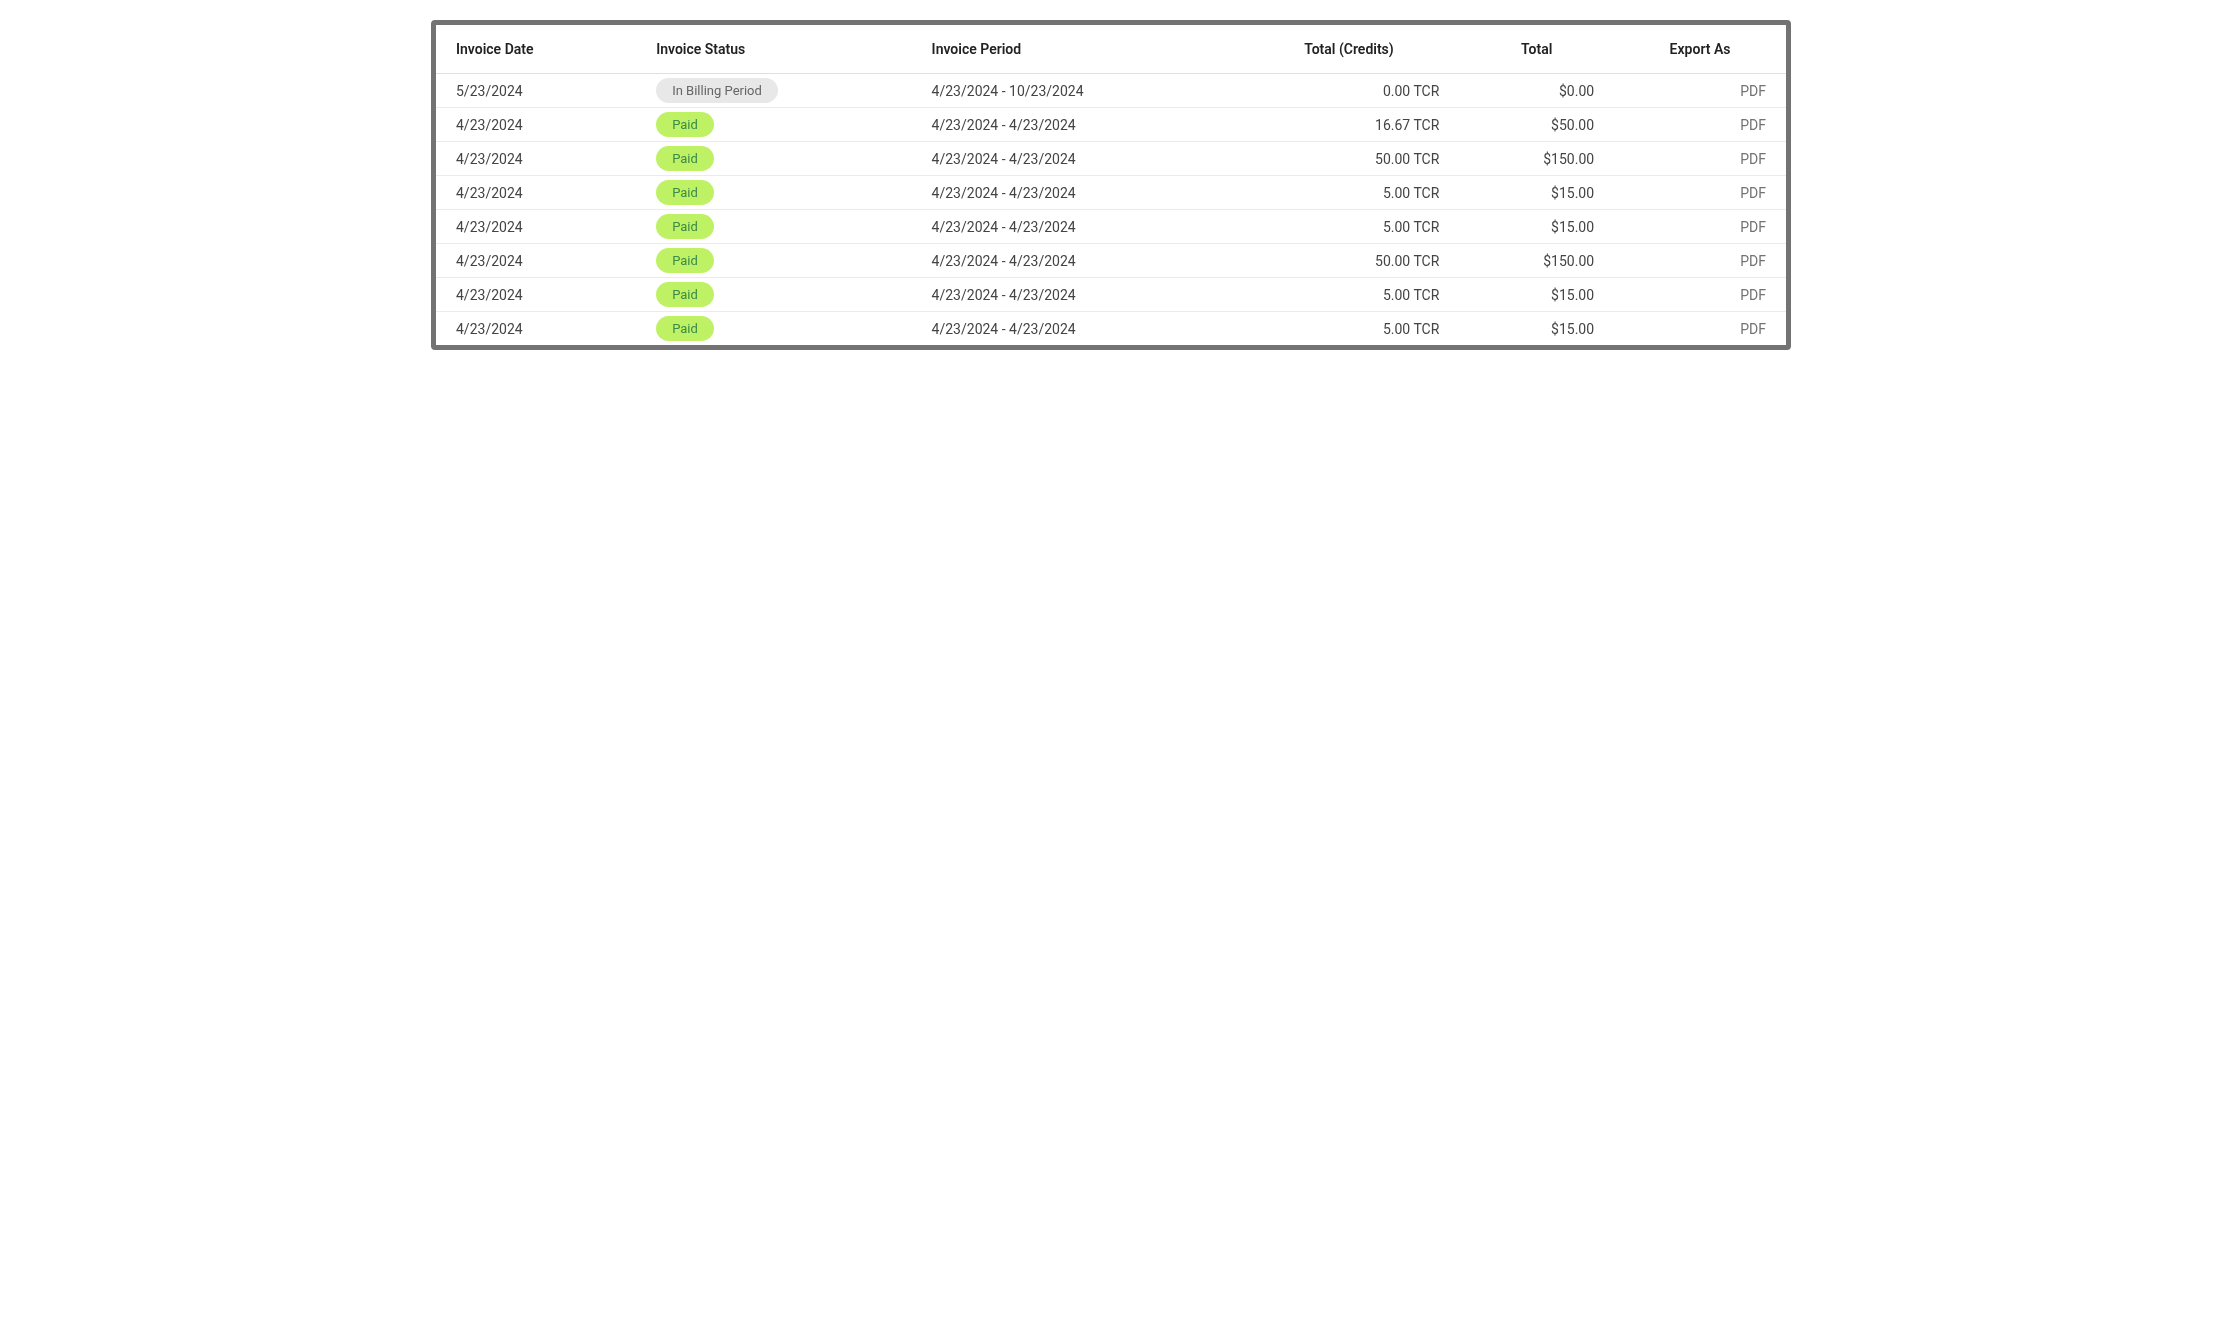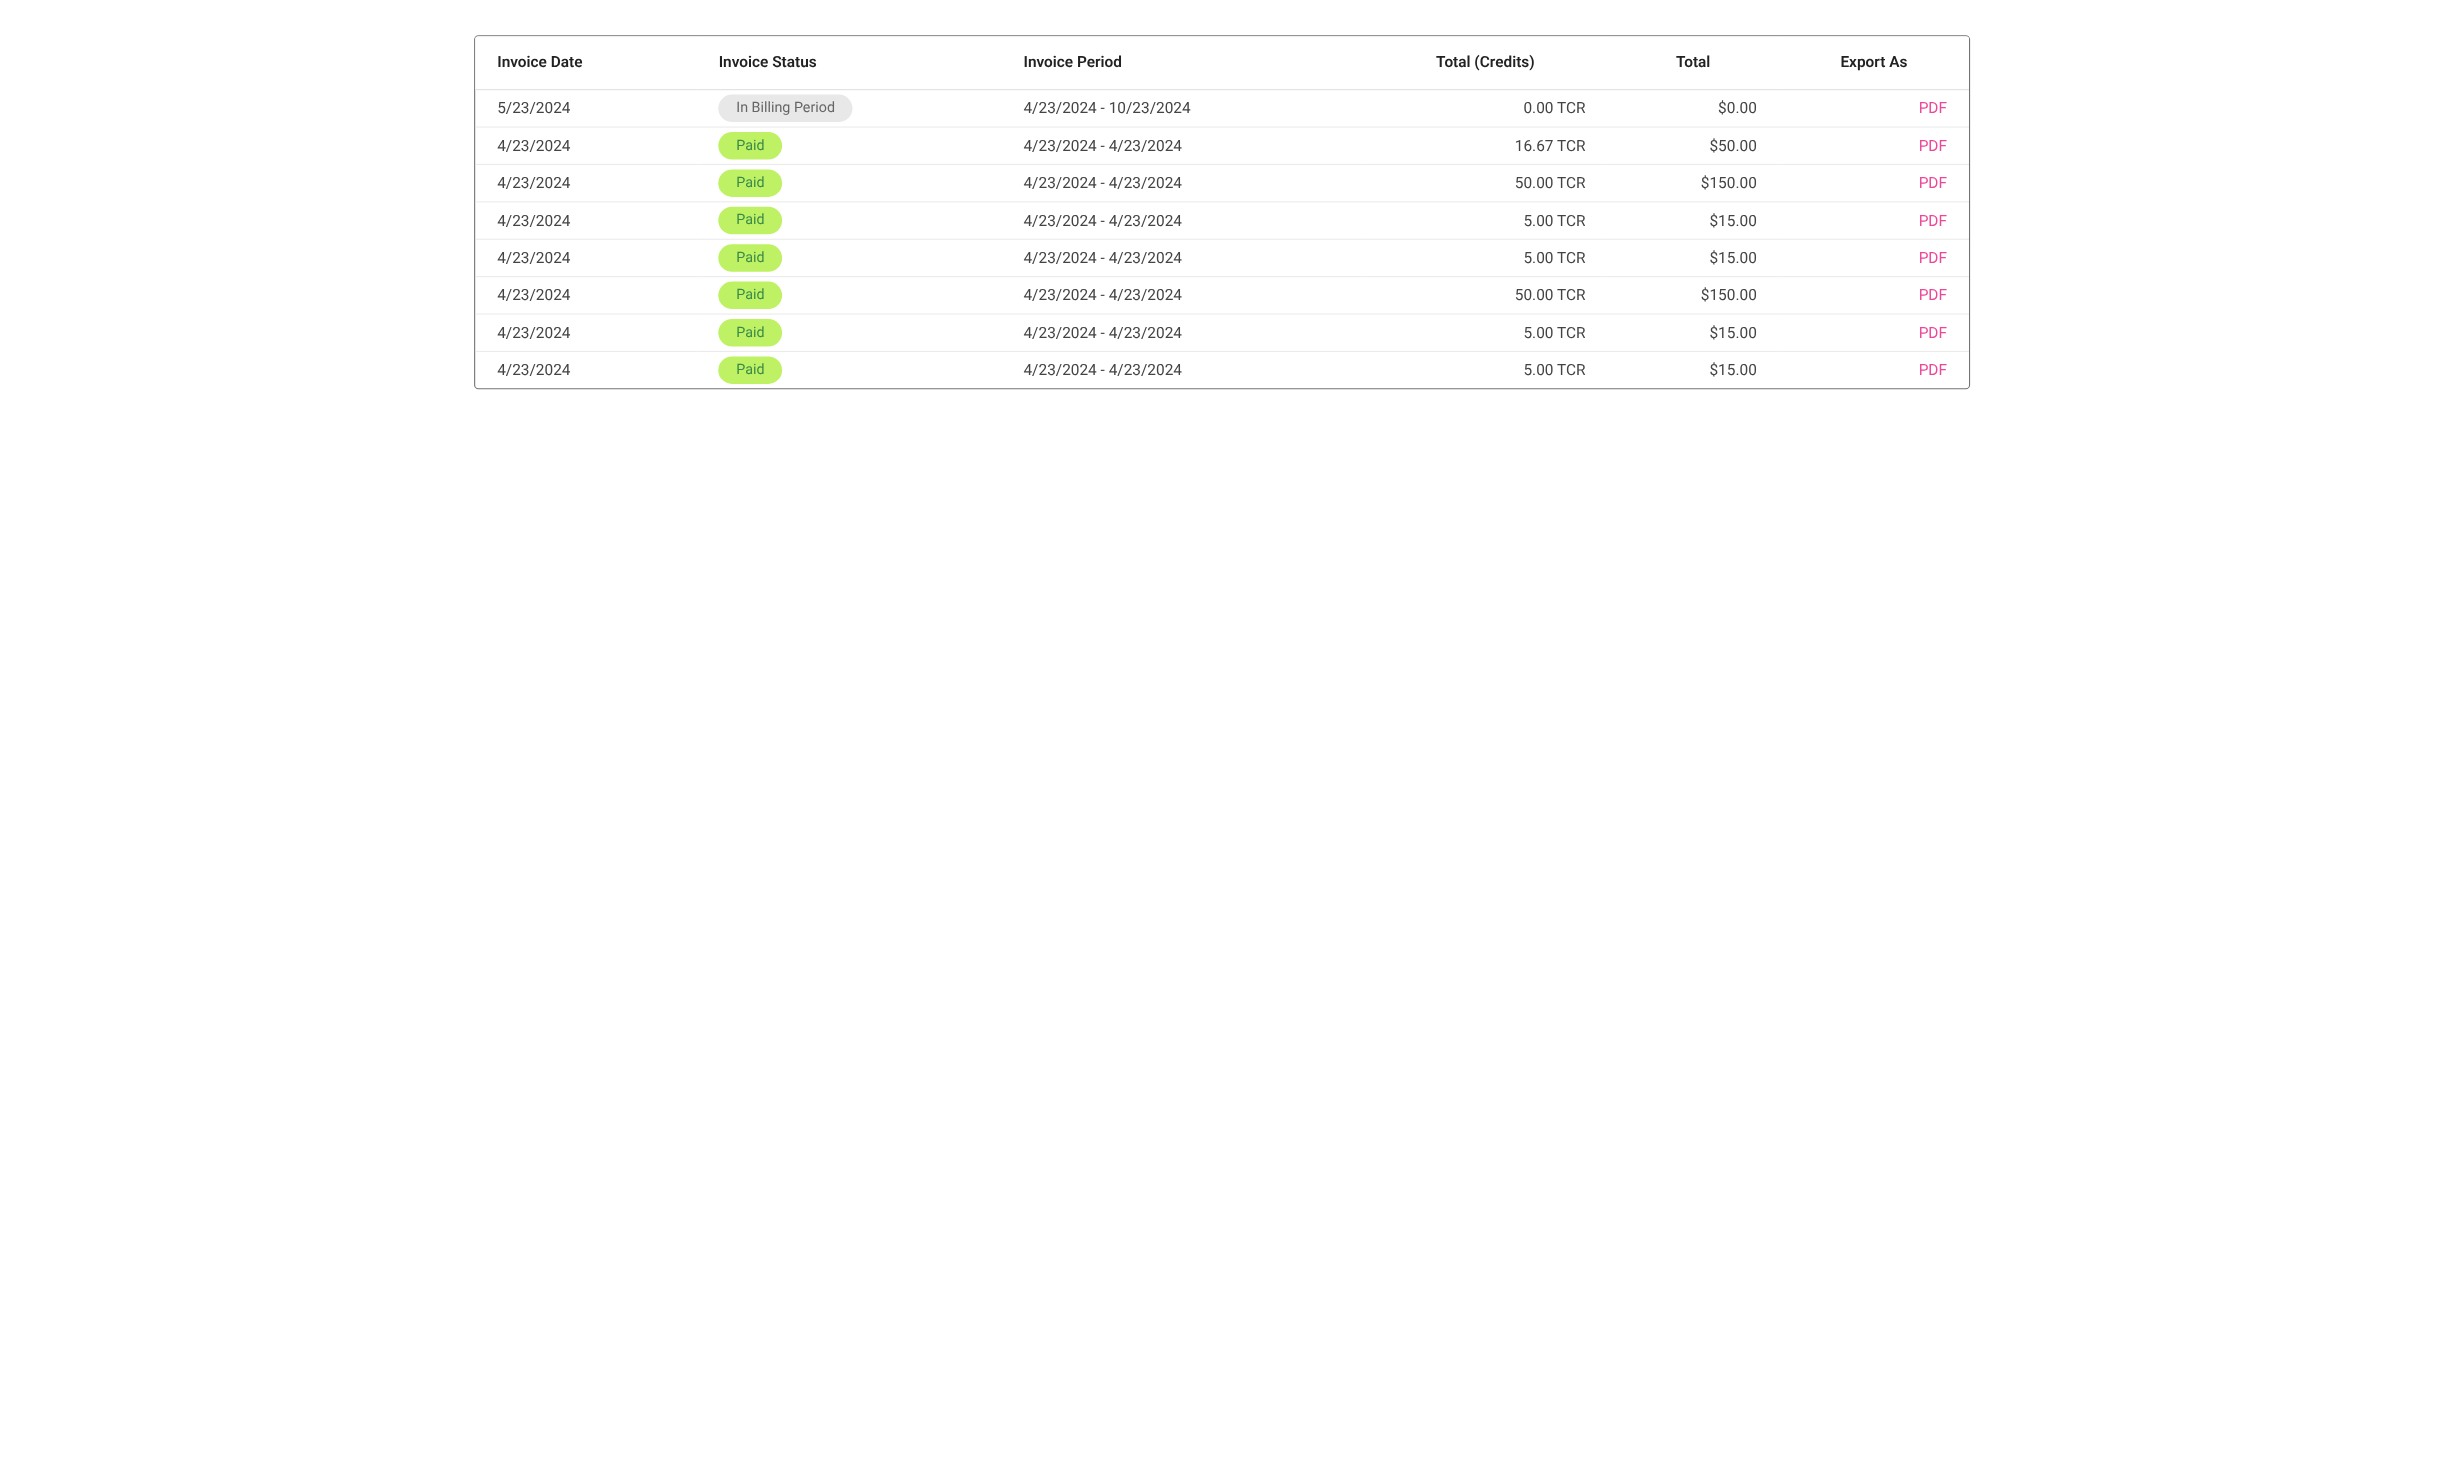--- a/index.html
+++ b/index.html
@@ -50,22 +50,22 @@
       bottom: -1px;
       left: 0;
       right: 0;
       height: 3px;
       background: #e8923a;
       border-radius: 2px 2px 0 0;
     }
 
     
     .table-container {
-      margin-top: 32px;
-      border: 1px solid #737373;
+      margin-top: 20px;
+      border: 5px solid #737373;
       border-radius: 4px;
       overflow: hidden;
     }
 
     table {
       width: 100%;
       border-collapse: collapse;
     }
 
     thead tr {
@@ -118,21 +118,21 @@
       color: #666;
     }
 
     .badge-paid {
       background: #bef264;
       color: #3a8a4a;
     }
 
     
     .pdf-link {
-      color: #ec4899;
+      color: #737373;
       cursor: pointer;
       font-size: 14px;
     }
   </style>
 </head>
 <body>
 
 <div class="page-container">
 
 

